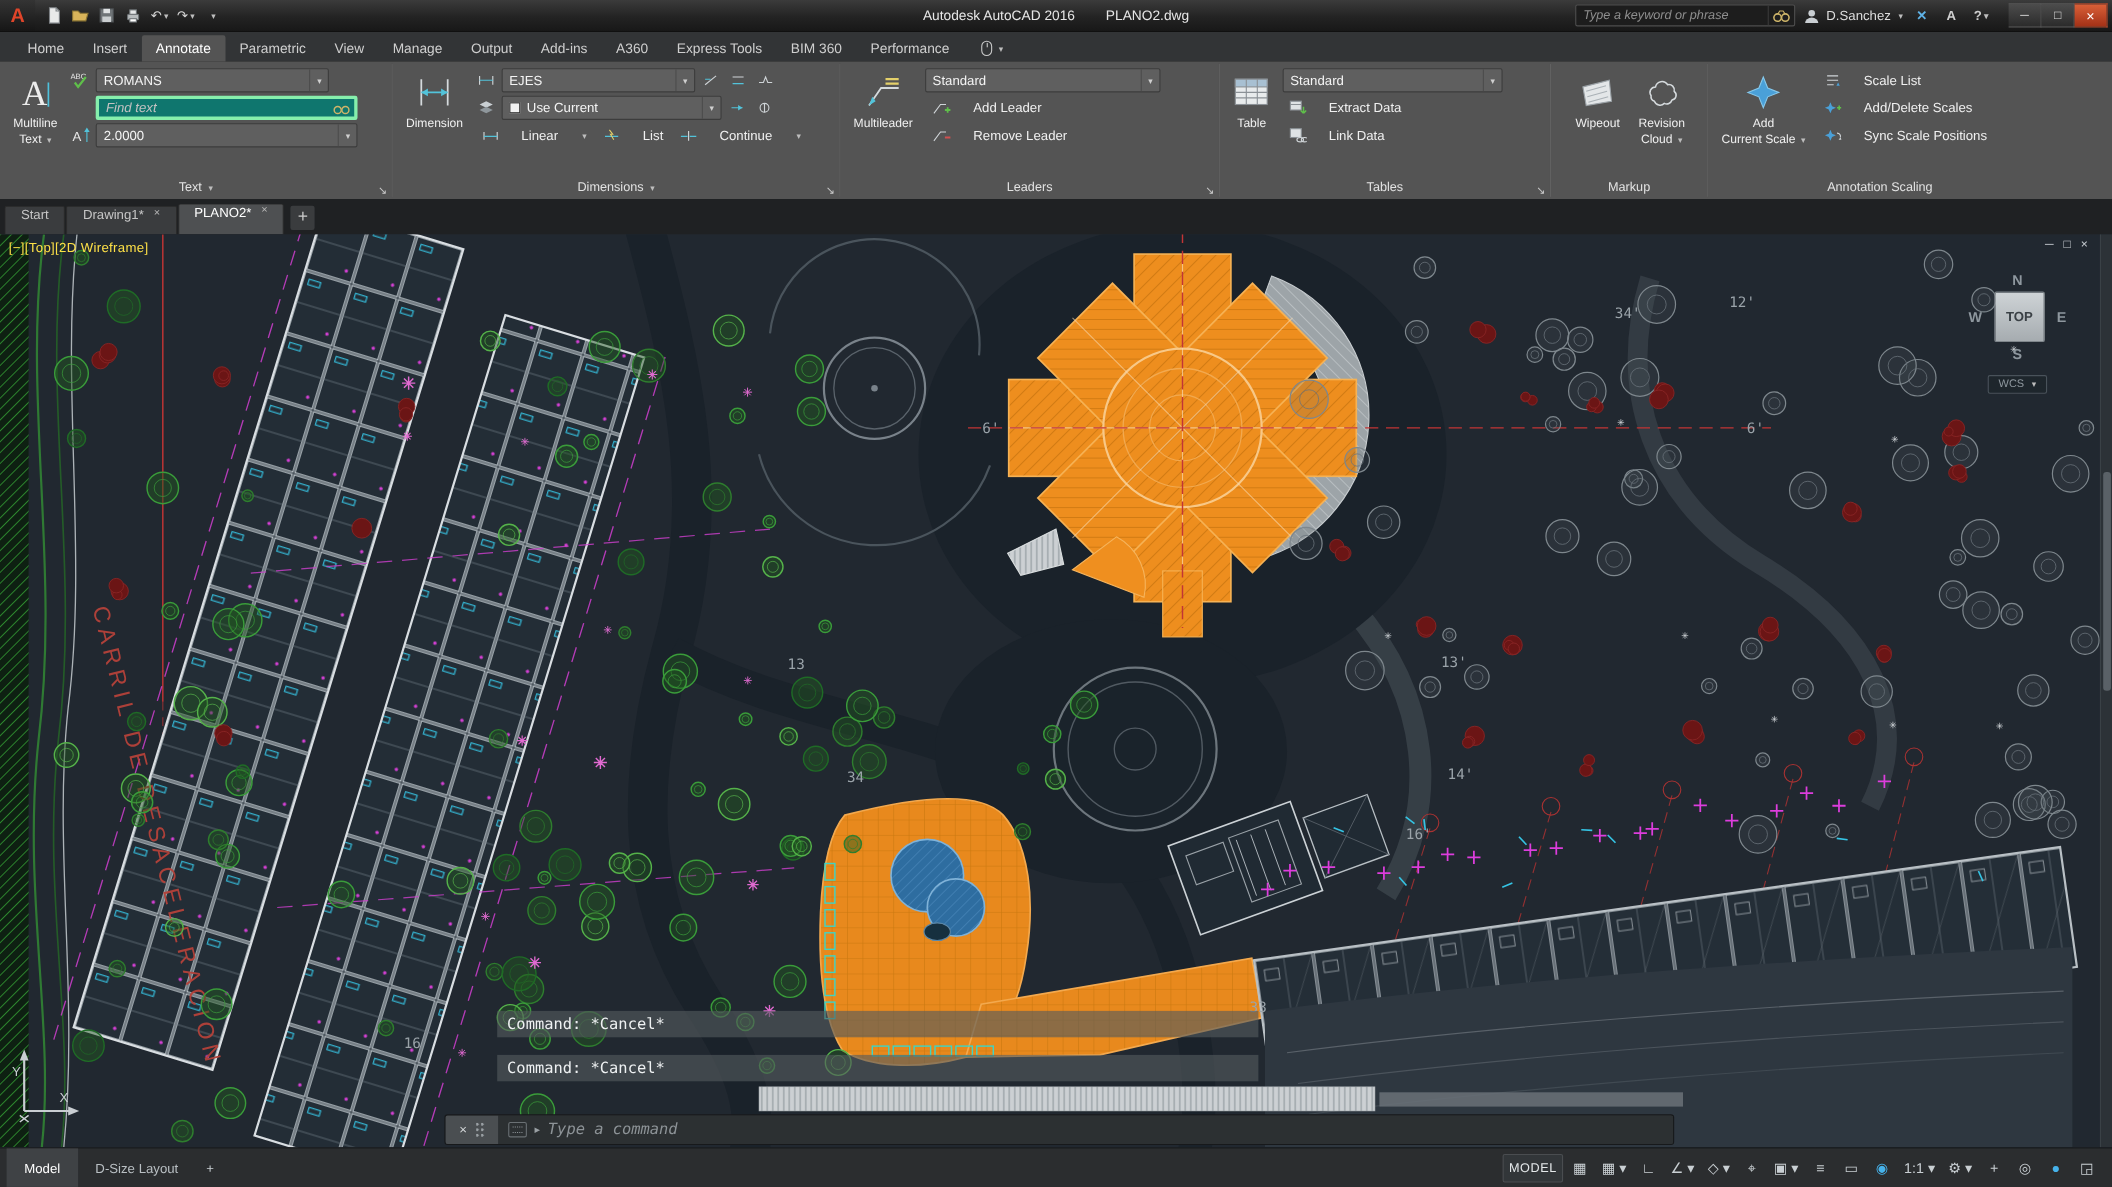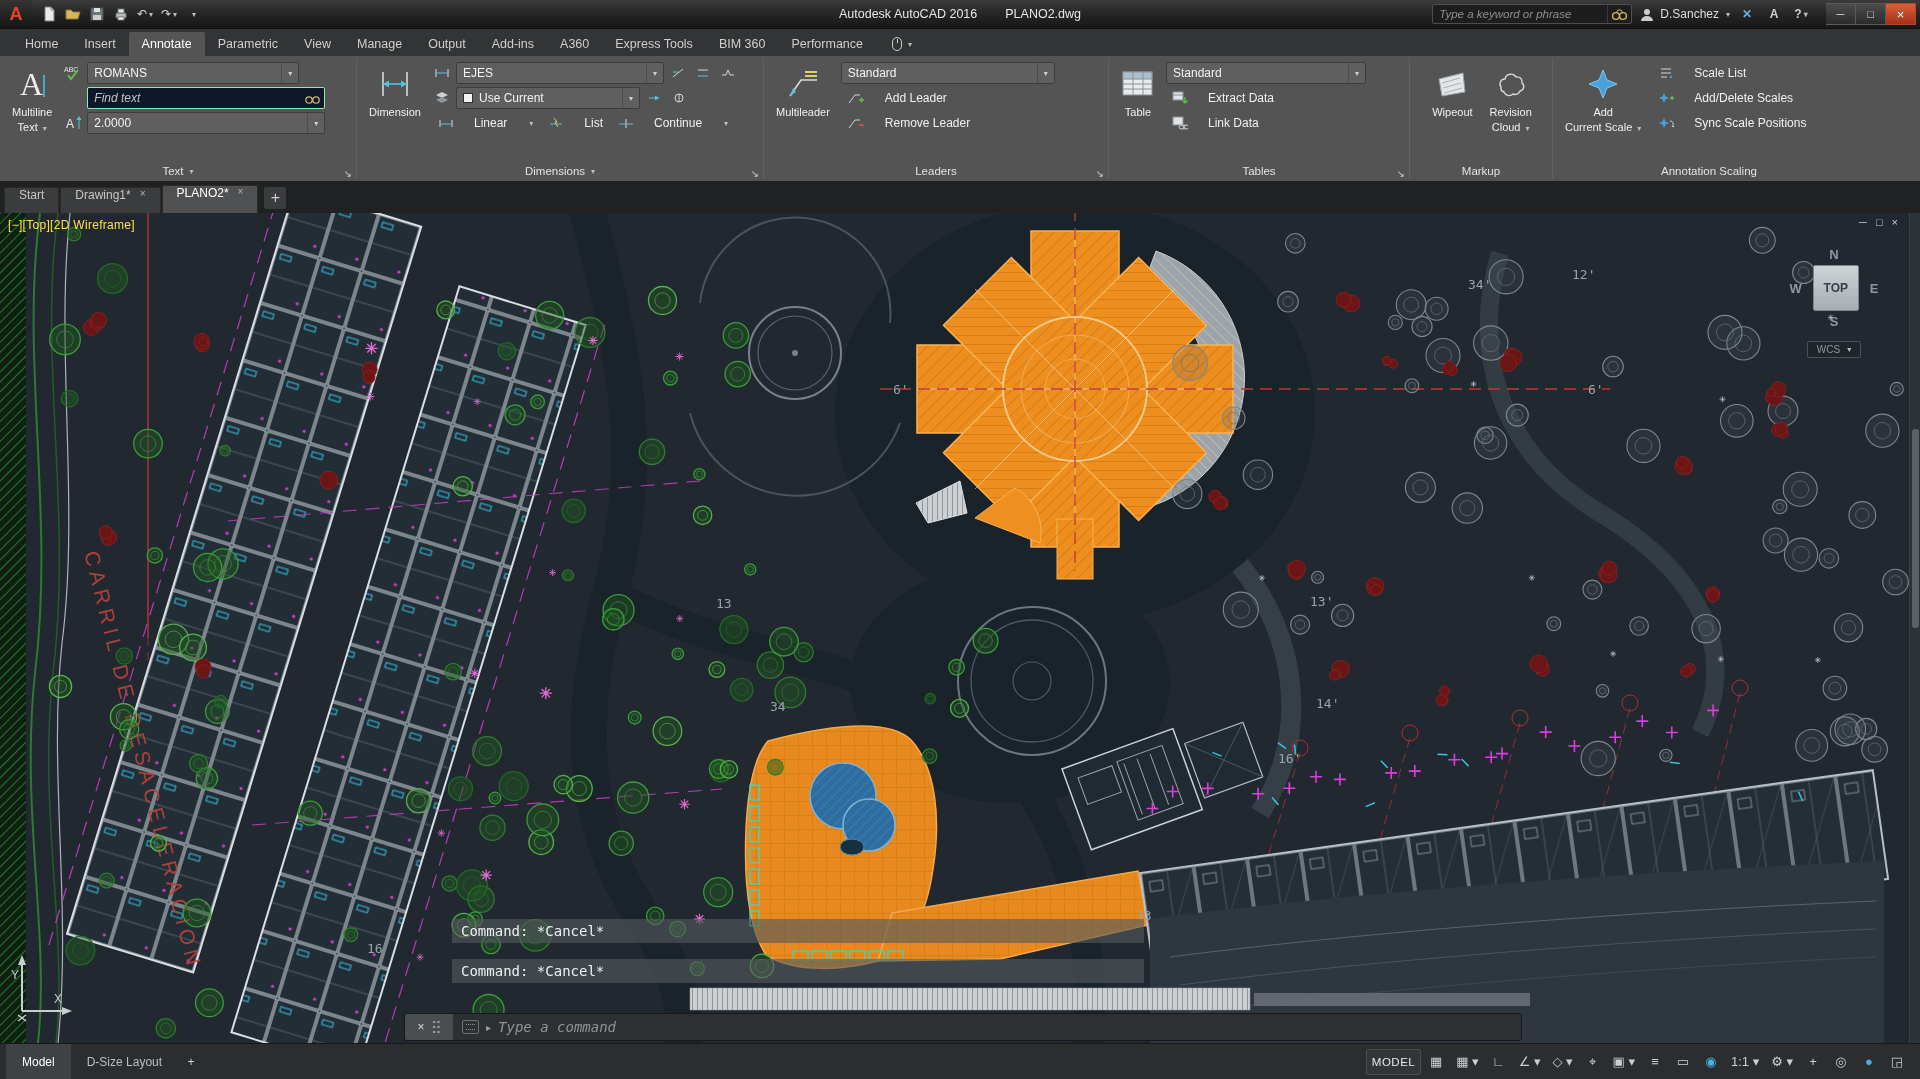--- a/index.html
+++ b/index.html
@@ -42,21 +42,21 @@
 .bigbtn{display:flex;flex-direction:column;align-items:center;gap:2px;padding:2px 6px;border-radius:2px;text-align:center;line-height:1.15}
 .blabel{font-size:11px;color:#f0f0f0}
 .bicon{height:40px;display:flex;align-items:center;justify-content:center}
 .col{display:flex;flex-direction:column;gap:3px}
 .row{display:flex;align-items:center;gap:3px}
 .slot{width:21px;height:22px;display:flex;align-items:center;justify-content:center}
 .combo{height:22px;background:#5f5f5f;border:1px solid #3c3c3c;border-radius:2px;display:flex;align-items:center;padding-left:6px;color:#f4f4f4}
 .cval{flex:1;font-size:12px;white-space:nowrap;overflow:hidden}
 .carrow{width:17px;height:100%;display:flex;align-items:center;justify-content:center;font-size:8px;color:#d0d0d0;border-left:1px solid #4c4c4c}
 .swatch{width:10px;height:10px;background:#f2f2f2;border:1px solid #2e2e2e;margin-right:6px}
-.tinp{height:22px;background:#0f172a;border:1px solid #86efac;border-radius:2px;display:flex;}
+.tinp{height:22px;background:#0f766e;border:3px solid #86efac;border-radius:2px;display:flex;}
 .tinp input{flex:1;background:transparent;border:none;outline:none;color:#e8e8e8;font-style:italic;font-size:12px;padding:0 6px;font-family:"Liberation Sans",sans-serif;min-width:0}
 .tinp input::placeholder{color:#c2c2c2}
 .sbtn2{width:24px;height:100%;display:flex;align-items:center;justify-content:center}
 .tbtn{height:22px;display:flex;align-items:center;gap:20px;padding:0 6px;border-radius:2px;color:#f0f0f0;font-size:12px;white-space:nowrap}
 .tiny{width:22px;height:20px;display:flex;align-items:center;justify-content:center;border-radius:2px}
 
 
 .filetabs{height:32px;background:#1f2123;display:flex;align-items:flex-end;padding-left:4px;gap:1px;flex:0 0 32px}
 .ftab{height:26px;display:flex;align-items:flex-start;gap:9px;padding:0 14px;background:#3a3c3e;color:#c6c6c6;font-size:12px;border:1px solid #2a2a2a;border-bottom:none;border-radius:2px 2px 0 0}
 .ftab.active{background:#4e5052;color:#fff;height:28px}
@@ -276,21 +276,21 @@
         </div>
         <div class="col" style="flex:1">
           <div class="row">
             <span class="slot">
                 <svg width="16" height="14">
                   <line x1="2" y1="3" x2="2" y2="11" stroke="#d5dadd"></line>
                   <line x1="14" y1="3" x2="14" y2="11" stroke="#d5dadd"></line>
                   <line x1="2" y1="7" x2="14" y2="7" stroke="#52c3da"></line>
                 </svg>
               </span>
-            <div class="combo" style="width:208px">
+            <div class="combo" style="width:176px">
                 <span class="cval">EJES</span>
                 <span class="carrow">▾</span>
               </div>
             <span class="tiny">
                 <svg width="14" height="12">
                   <line x1="2" y1="10" x2="12" y2="2" stroke="#cfd4d7"></line>
                   <line x1="2" y1="5" x2="7" y2="5" stroke="#52c3da"></line>
                 </svg>
               </span>
             <span class="tiny">
@@ -305,21 +305,21 @@
                 </svg>
               </span>
           </div>
           <div class="row">
             <span class="slot">
                 <svg width="16" height="14">
                   <polygon points="8,1 14,4 8,7 2,4" fill="#c9cfd3"></polygon>
                   <polygon points="8,6 14,9 8,12 2,9" fill="#8f979c"></polygon>
                 </svg>
               </span>
-            <div class="combo" style="width:184px">
+            <div class="combo" style="width:200px">
                 <span class="swatch"></span>
                 <span class="cval">Use Current</span>
                 <span class="carrow">▾</span>
               </div>
             <span class="tiny">
                 <svg width="14" height="12">
                   <line x1="2" y1="6" x2="12" y2="6" stroke="#52c3da"></line>
                   <polygon points="12,6 8,3.5 8,8.5" fill="#52c3da"></polygon>
                 </svg>
               </span>

